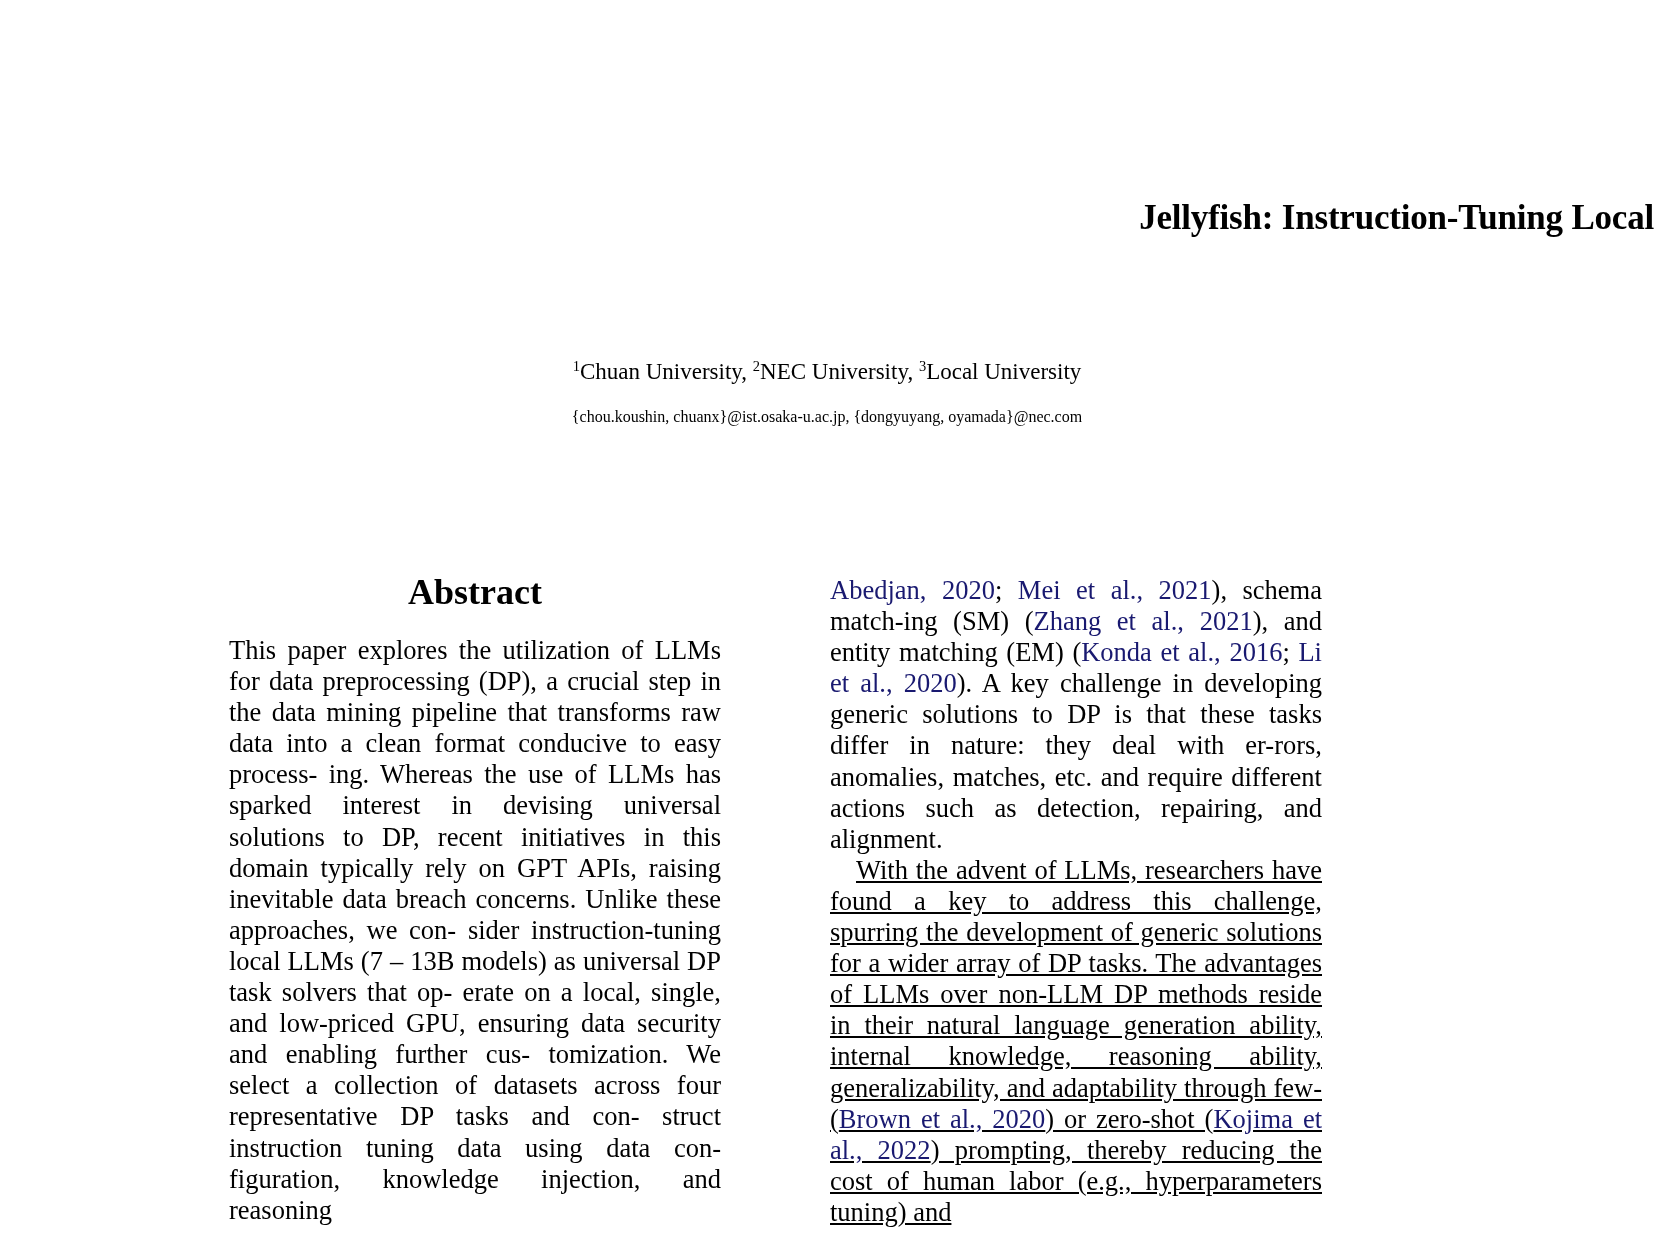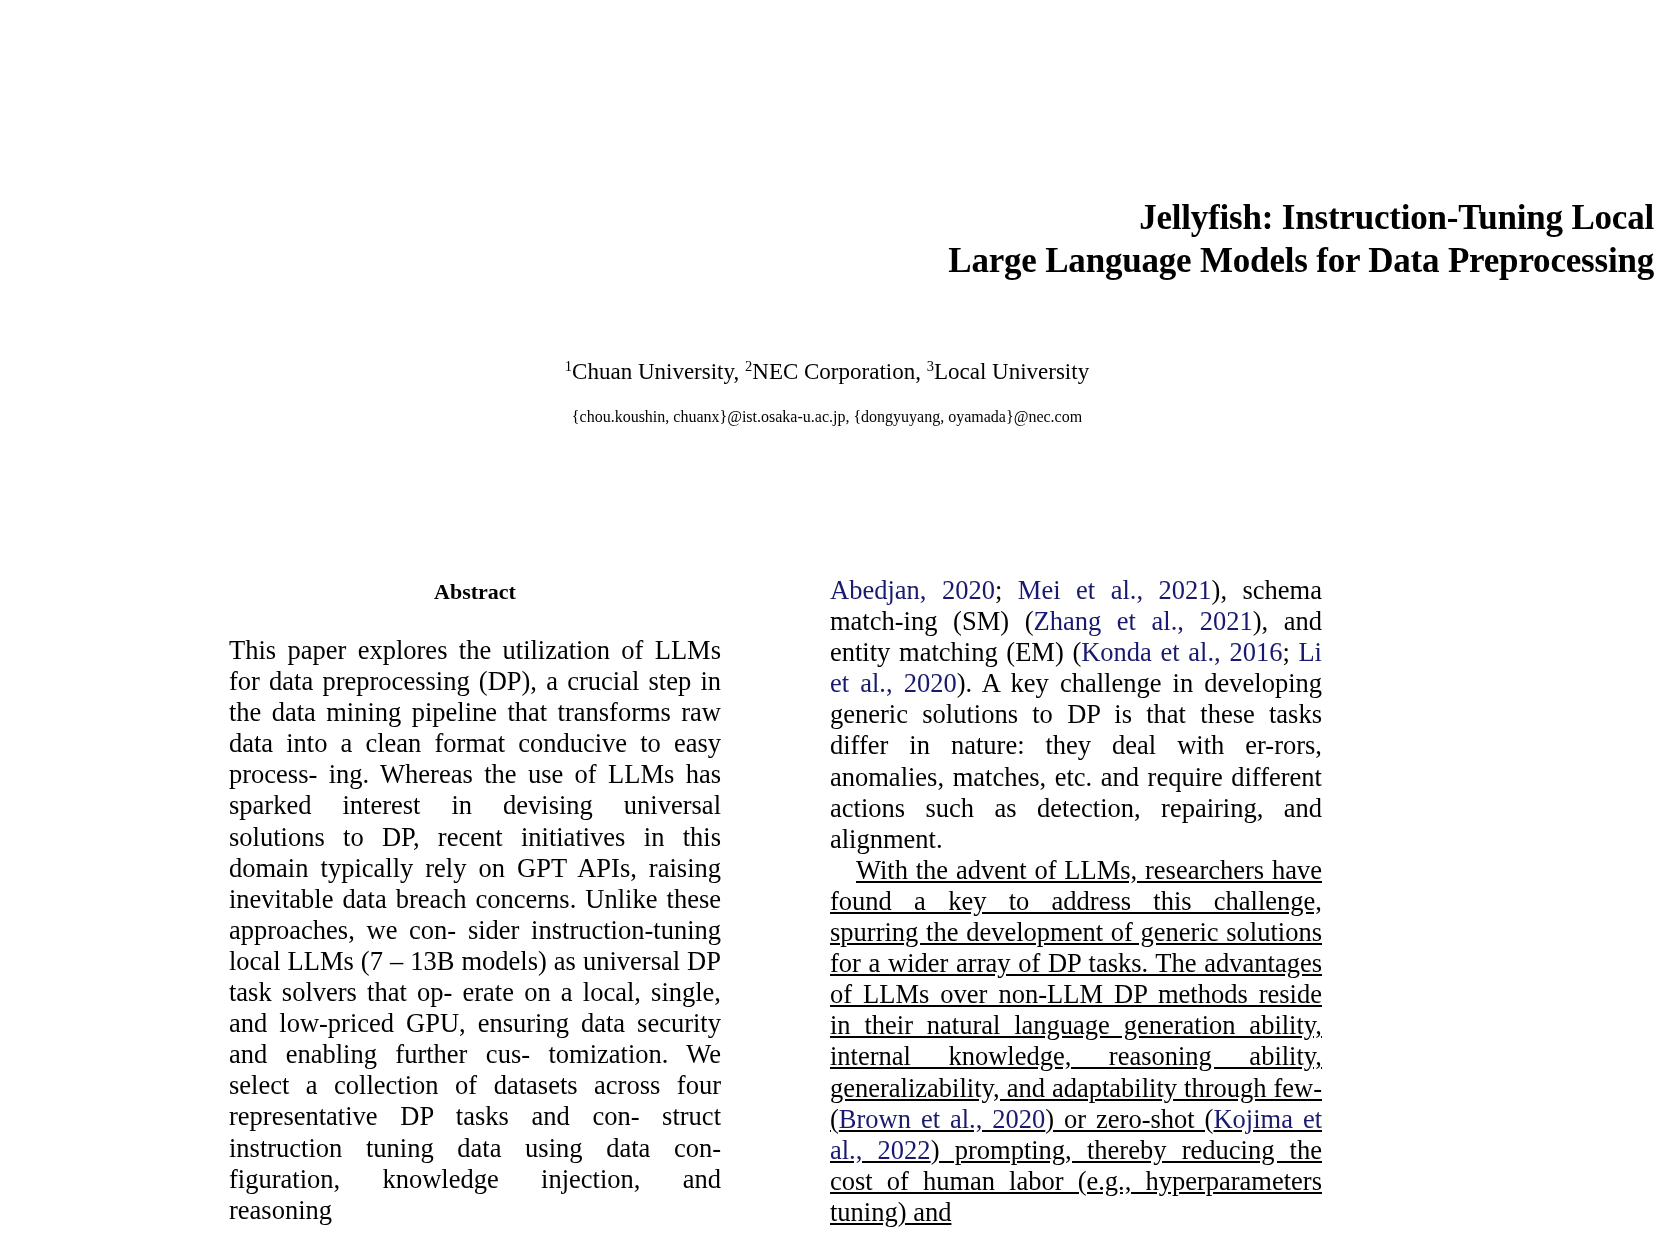--- a/index.html
+++ b/index.html
@@ -85,21 +85,21 @@
     position: absolute;
     top: 0;
     width: 492px;
     height: 666px;
     overflow: hidden;
   }
   .col-left { left: 229px; }
   .col-right { left: 830px; }
 
   .abstract-heading {
-    font-size: 22px;
+    font-size: 36px;
     font-weight: bold;
     text-align: center;
     margin: 0 0 26px 0;
     line-height: 34px;
   }
 
   p.body {
     margin: 0;
     font-size: 26.5px;
     line-height: 31.1px;
@@ -116,28 +116,27 @@
   }
 </style>
 </head>
 <body>
 
 <div class="page">
 
   <div class="title-block">
     <h1 class="paper-title">
       <span class="tline">Jellyfish: Instruction-Tuning Local</span>
-      <span class="tline">Large Language Models for Data Preprocessing</span>
     </h1>
   </div>
 
   <div class="authors-block">
     <div class="affiliations-line">
       <span><sup>1</sup><span>Chuan University,</span></span>
-      <span><sup>2</sup><span>NEC Corporation,</span></span>
+      <span><sup>2</sup><span>NEC University,</span></span>
       <span><sup>3</sup><span>Local University</span></span>
     </div>
     <div class="emails-line">{chou.koushin, chuanx}@ist.osaka-u.ac.jp, {dongyuyang, oyamada}@nec.com</div>
   </div>
 
   <div class="columns">
 
     <div class="col col-left">
       <div class="abstract-heading">Abstract</div>
       <p class="body">This paper explores the utilization of LLMs for data preprocessing (DP), a crucial step in the data mining pipeline that transforms raw data into a clean format conducive to easy process- ing. Whereas the use of LLMs has sparked interest in devising universal solutions to DP, recent initiatives in this domain typically rely on GPT APIs, raising inevitable data breach concerns. Unlike these approaches, we con- sider instruction-tuning local LLMs (7 – 13B models) as universal DP task solvers that op- erate on a local, single, and low-priced GPU, ensuring data security and enabling further cus- tomization. We select a collection of datasets across four representative DP tasks and con- struct instruction tuning data using data con- figuration, knowledge injection, and reasoning</p>

